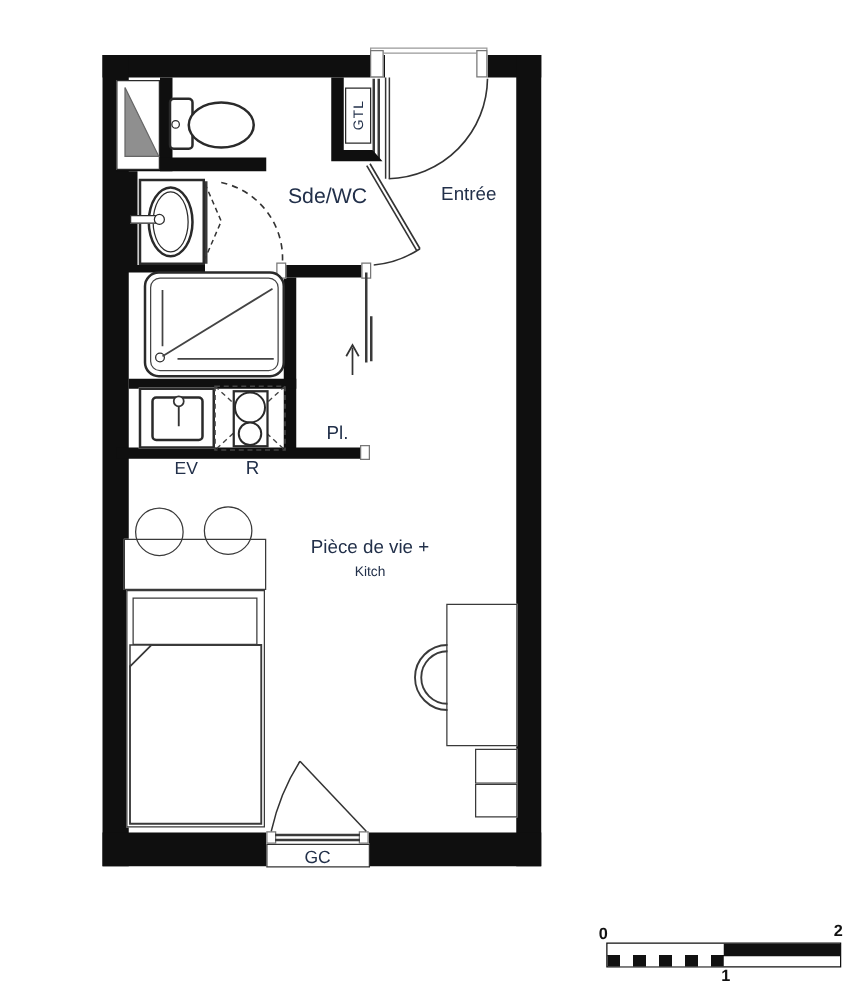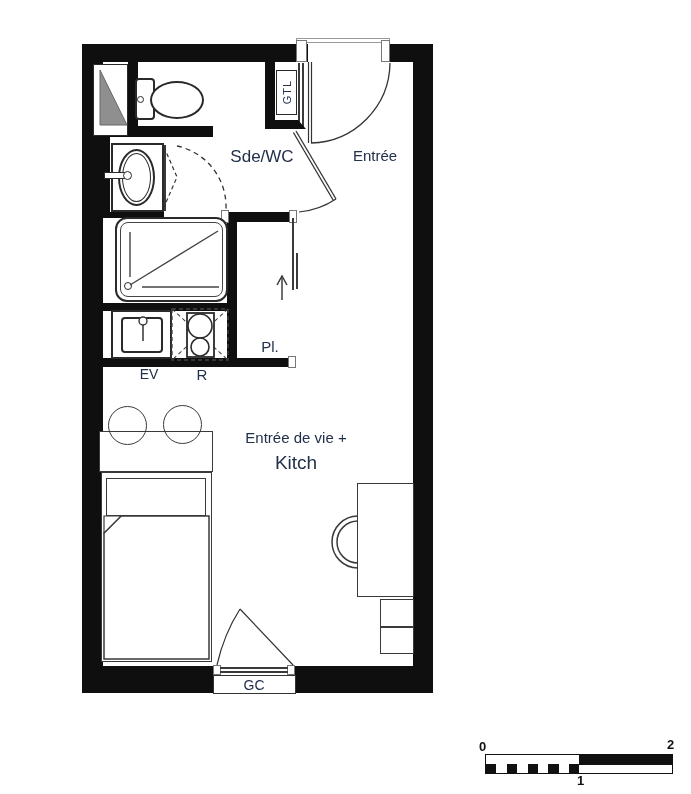--- a/index.html
+++ b/index.html
@@ -136,22 +136,22 @@
 
     <line x1="293" y1="665" x2="240" y2="609" stroke="#333" stroke-width="1.2"></line>
     <path d="M240,609 Q224,634 217,665" fill="none" stroke="#333" stroke-width="1.2"></path>
   </svg>
 
   <div class="lbl" style="left:262px;top:147px;font-size:17px;">Sde/WC</div>
   <div class="lbl" style="left:375px;top:147px;font-size:15px;">Entrée</div>
   <div class="lbl" style="left:270px;top:338px;font-size:15px;">Pl.</div>
   <div class="lbl" style="left:149px;top:366px;font-size:14px;">EV</div>
   <div class="lbl" style="left:202px;top:366px;font-size:15px;">R</div>
-  <div class="lbl" style="left:296px;top:429px;font-size:15px;">Entrée de vie +</div>
-  <div class="lbl" style="left:296px;top:452px;font-size:19px;">Kitch</div>
+  <div class="lbl" style="left:296px;top:429px;font-size:15px;">Pièce de vie +</div>
+  <div class="lbl" style="left:296px;top:452px;font-size:11px;">Kitch</div>
   <div class="lbl" style="left:287px;top:92px;font-size:11px;transform:translate(-50%,-50%) rotate(-90deg);letter-spacing:1px;">GTL</div>
   <div class="lbl" style="left:254px;top:677px;font-size:14px;z-index:5;">GC</div>
 
   <div class="scalenum" style="left:479px;top:739px;">0</div>
   <div class="scalenum" style="left:667px;top:737px;">2</div>
   <div class="scalenum" style="left:577px;top:773px;">1</div>
   <div class="abs" style="left:485px;top:754px;width:188px;height:20px;border:1.3px solid #111;background:#fff;z-index:2;">
     <div class="abs" style="left:50%;top:0;width:50%;height:50%;background:#111;"></div>
     <div class="abs" style="left:0;top:50%;width:100%;height:1px;background:#111;"></div>
     <div class="abs" style="left:0;top:50%;width:50%;height:50%;background:repeating-linear-gradient(90deg,#111 0px,#111 10.4px,#fff 10.4px,#fff 20.8px);"></div>

